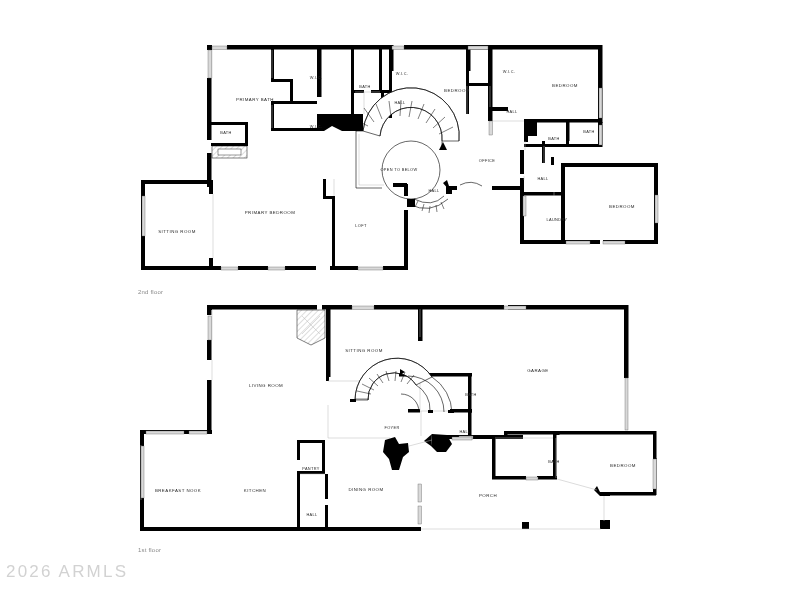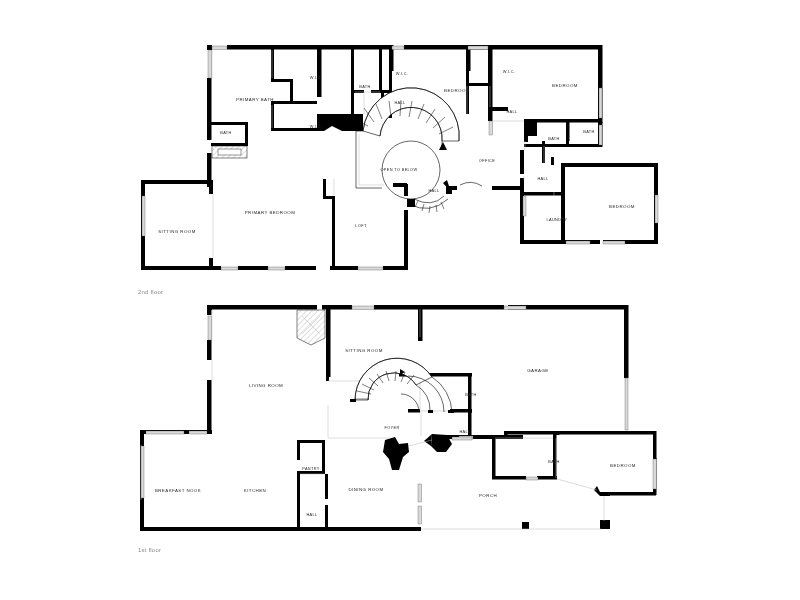--- a/index.html
+++ b/index.html
@@ -457,14 +457,15 @@
         <text class="rlabel sm" x="554" y="462">BATH</text>
         <text class="rlabel" x="623" y="466">BEDROOM</text>
       </g>
     </g>
   </svg>
 
   <div class="floorlabel" id="label-2nd">2nd floor</div>
 
   <div class="floorlabel" id="label-1st">1st floor</div>
 
+  <div id="watermark">2026 ARMLS</div>
 
 </div>
 
 </body></html>

